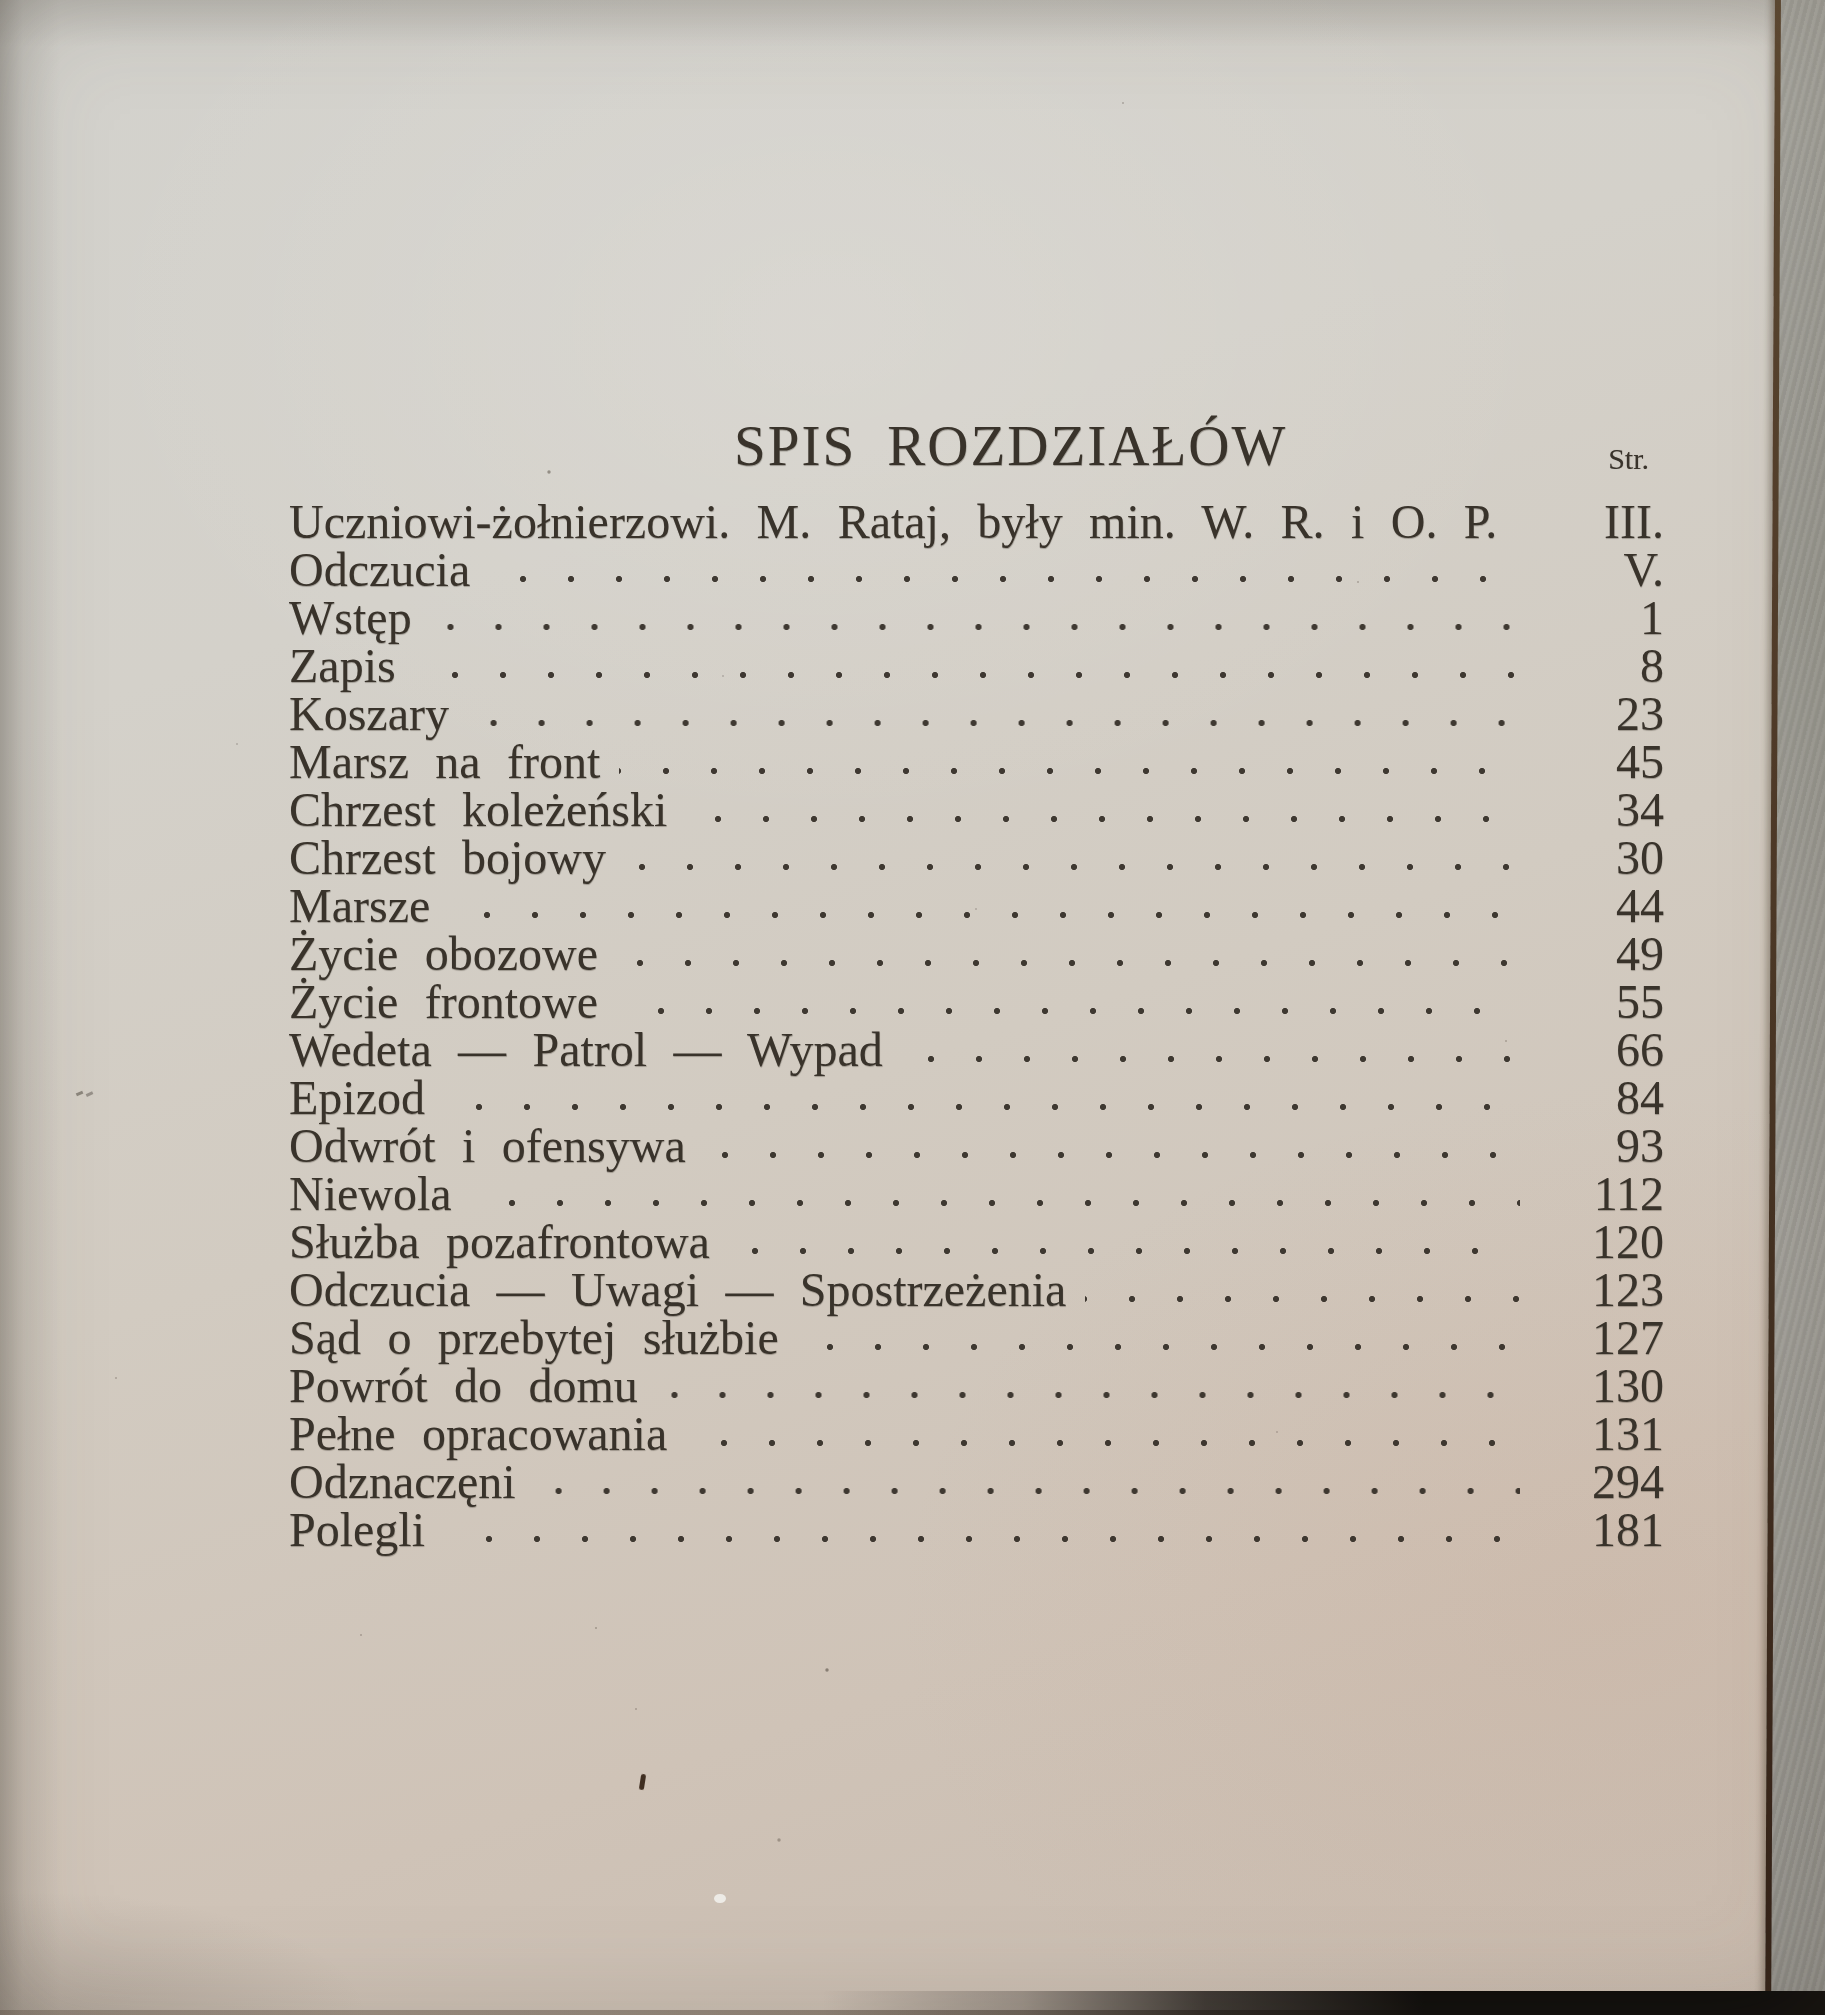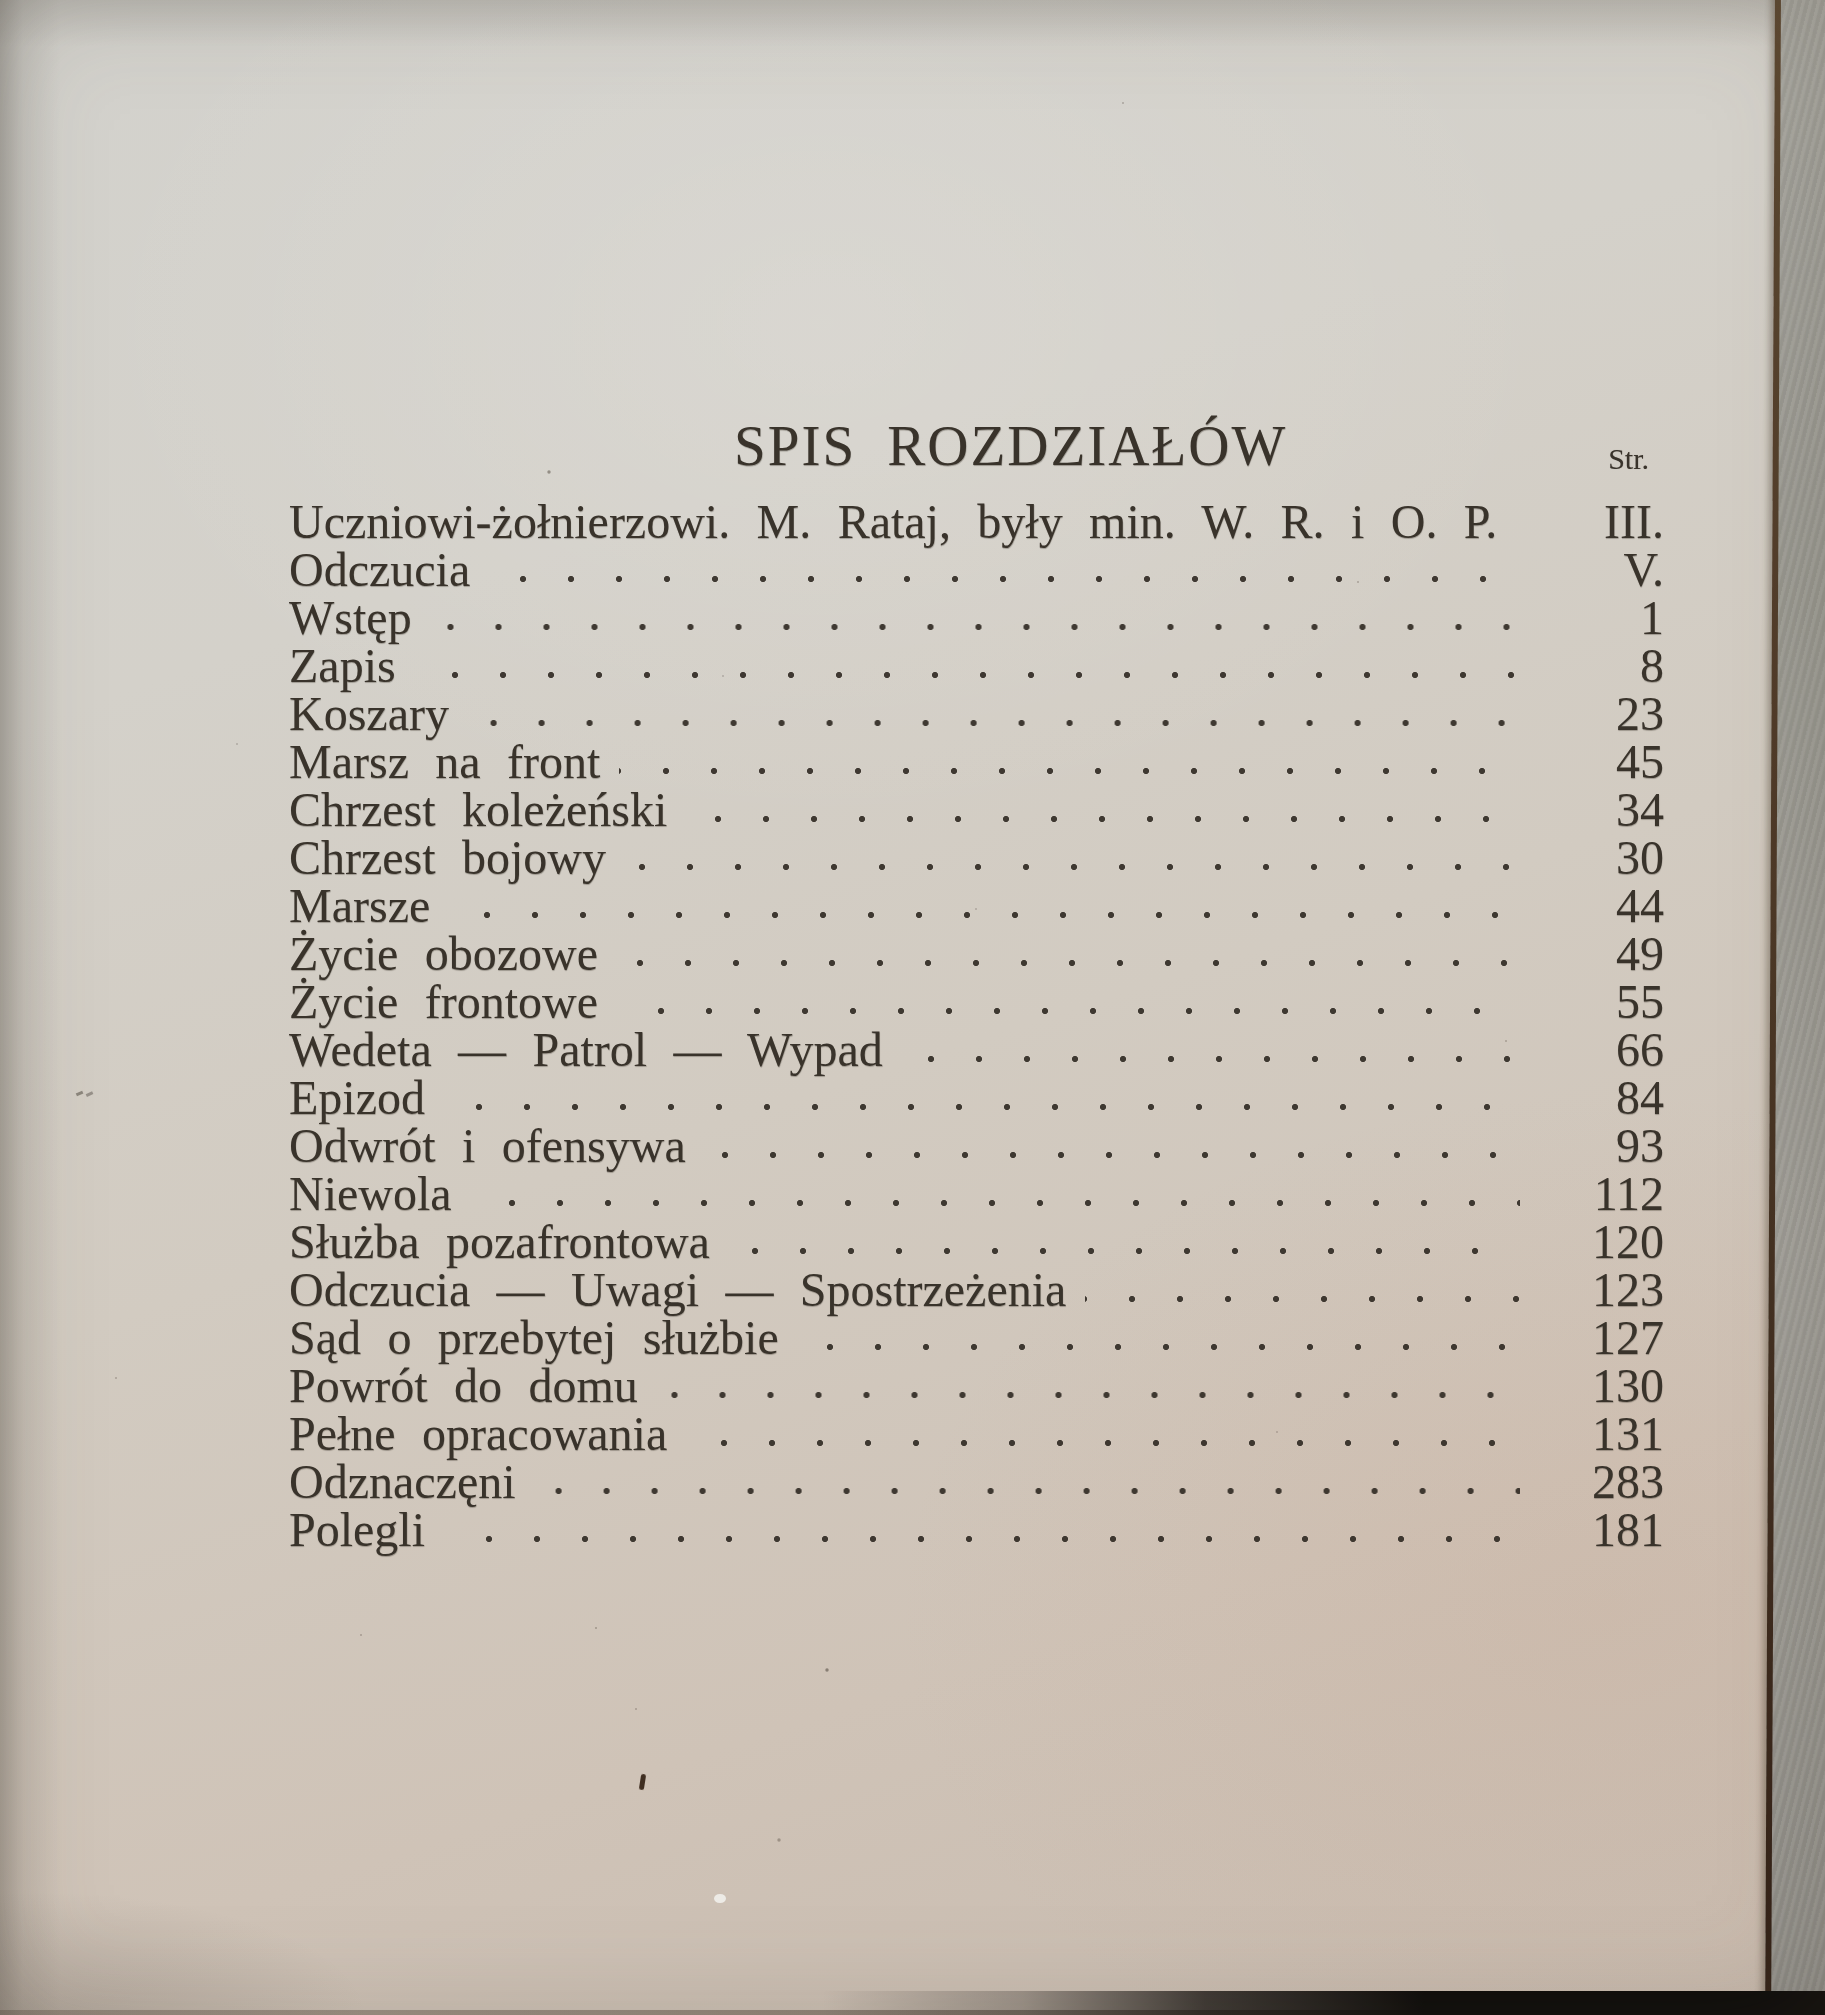--- a/index.html
+++ b/index.html
@@ -206,21 +206,21 @@
         <span class="pagenum">130</span>
       </div>
       <div class="row">
         <span class="label">Pełne opracowania</span>
         <span class="leader" style="background-position: 34px 29px;"></span>
         <span class="pagenum">131</span>
       </div>
       <div class="row">
         <span class="label">Odznaczęni</span>
         <span class="leader" style="background-position: 19.6px 29px;"></span>
-        <span class="pagenum">283</span>
+        <span class="pagenum">294</span>
       </div>
       <div class="row">
         <span class="label">Polegli</span>
         <span class="leader" style="background-position: 41px 29px;"></span>
         <span class="pagenum">181</span>
       </div>
     </div>
 
   <div class="fleck" id="fleck-apostrophe"></div>
   <div class="fleck" id="fleck-glint"></div>

